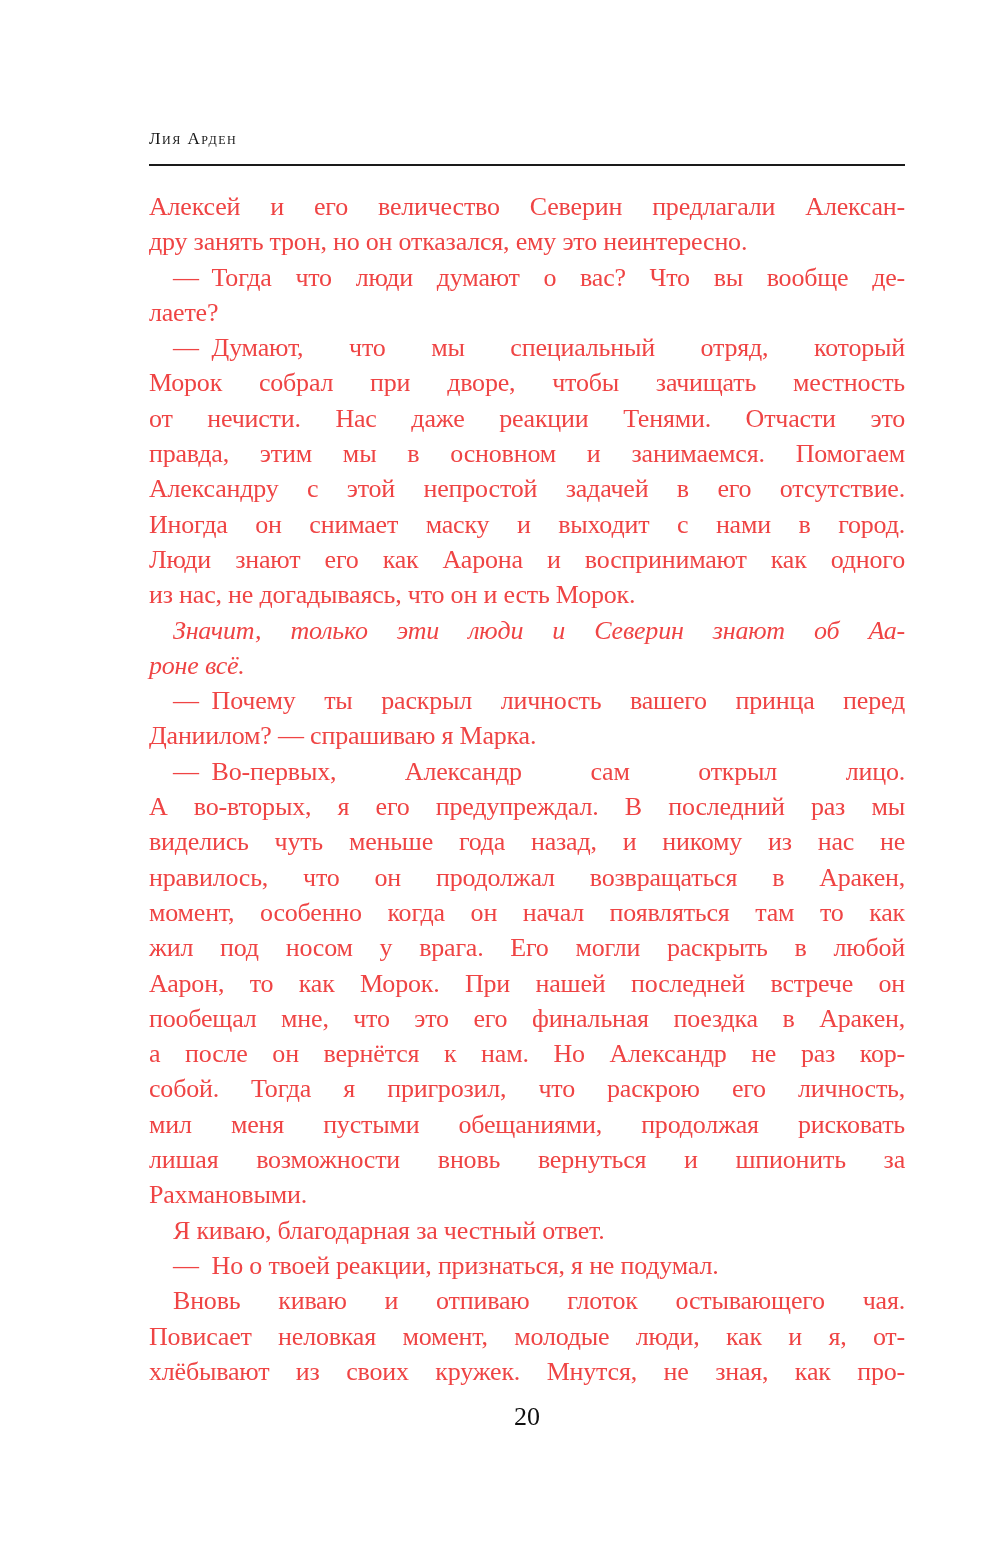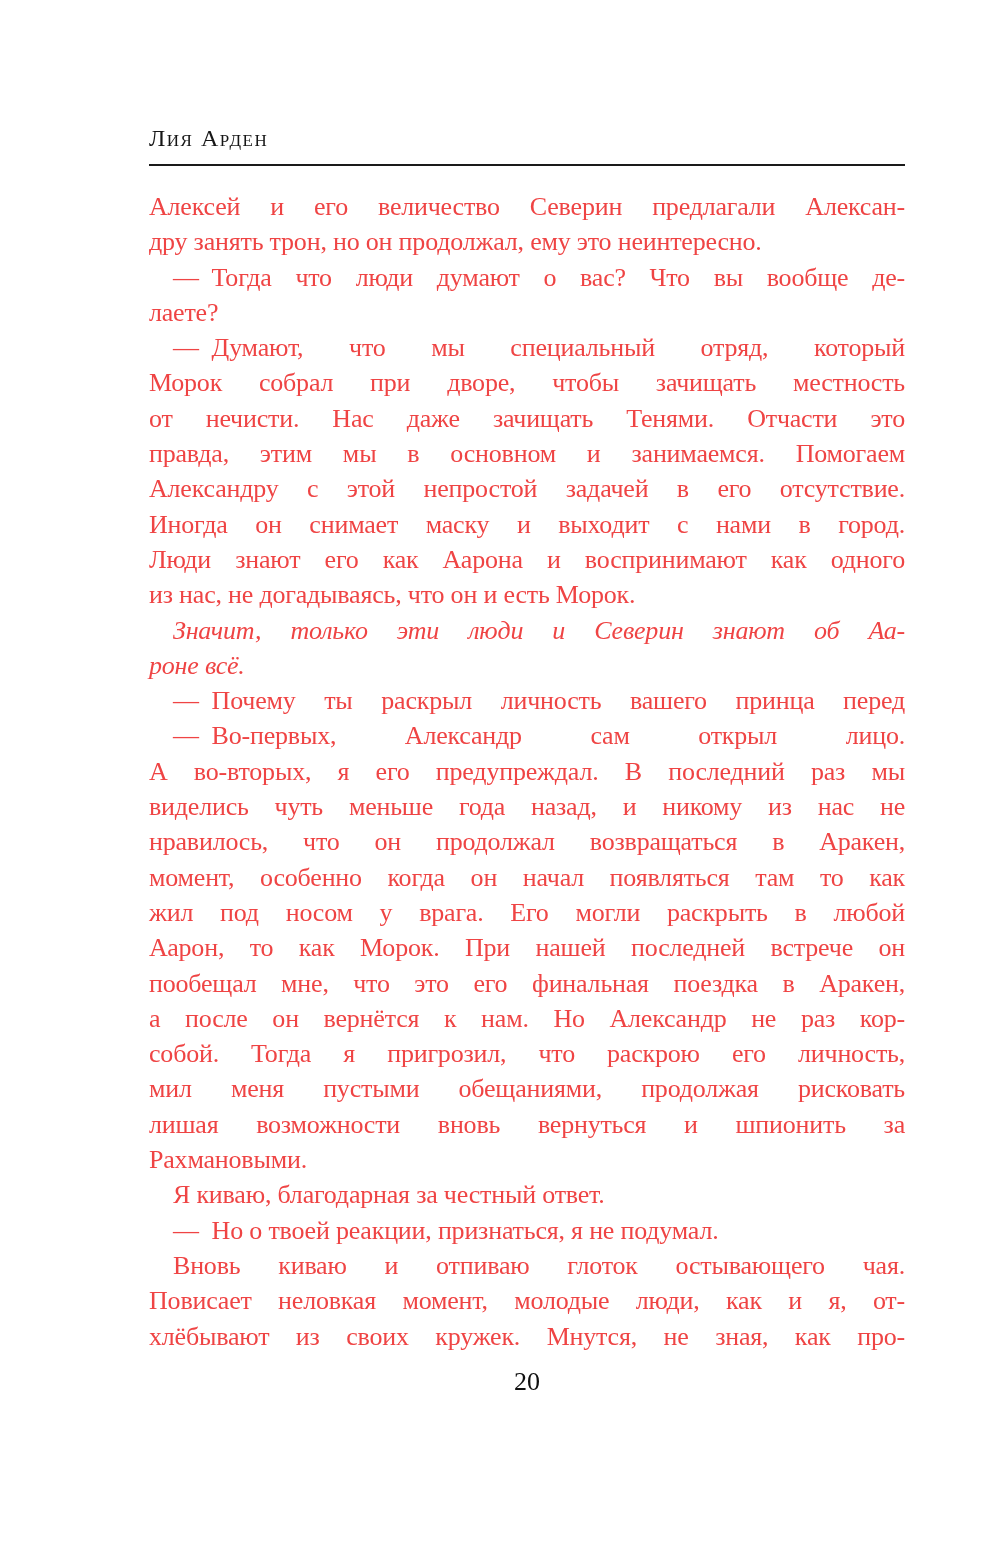--- a/index.html
+++ b/index.html
@@ -13,21 +13,21 @@
     overflow: hidden;
   }
   .sheet {
     position: absolute;
     left: 149px;
     top: 0;
     width: 756px;
   }
   .running-head {
     margin-top: 126px;
-    font-size: 24px;
+    font-size: 17px;
     line-height: 25px;
     font-variant: small-caps;
     font-variant-caps: small-caps;
     letter-spacing: 1.5px;
     color: #161616;
   }
   .head-rule {
     height: 0;
     border: 0;
     border-top: 2px solid #1a1a1a;
@@ -62,42 +62,43 @@
 </style>
 </head>
 <body>
 
 <div class="sheet">
   <div class="running-head">Лия Арден</div>
   <hr class="head-rule">
   <div class="body-text">
       <div class="para">
         <div class="line">Алексей и его величество Северин предлагали Алексан-</div>
-        <div class="line para-last">дру занять трон, но он продолжал, ему это неинтересно.</div>
+        <div class="line para-last">дру занять трон, но он отказался, ему это неинтересно.</div>
       </div>
       <div class="para">
         <div class="line indent">— Тогда что люди думают о вас? Что вы вообще де-</div>
         <div class="line para-last">лаете?</div>
       </div>
       <div class="para">
         <div class="line indent">— Думают, что мы специальный отряд, который</div>
         <div class="line">Морок собрал при дворе, чтобы зачищать местность</div>
-        <div class="line">от нечисти. Нас даже зачищать Тенями. Отчасти это</div>
+        <div class="line">от нечисти. Нас даже реакции Тенями. Отчасти это</div>
         <div class="line">правда, этим мы в основном и занимаемся. Помогаем</div>
         <div class="line">Александру с этой непростой задачей в его отсутствие.</div>
         <div class="line">Иногда он снимает маску и выходит с нами в город.</div>
         <div class="line">Люди знают его как Аарона и воспринимают как одного</div>
         <div class="line para-last">из нас, не догадываясь, что он и есть Морок.</div>
       </div>
       <div class="para para-italic">
         <div class="line indent">Значит, только эти люди и Северин знают об Аа-</div>
         <div class="line para-last">роне всё.</div>
       </div>
       <div class="para">
         <div class="line indent">— Почему ты раскрыл личность вашего принца перед</div>
+        <div class="line para-last">Даниилом? — спрашиваю я Марка.</div>
       </div>
       <div class="para">
         <div class="line indent">— Во-первых, Александр сам открыл лицо.</div>
         <div class="line">А во-вторых, я его предупреждал. В последний раз мы</div>
         <div class="line">виделись чуть меньше года назад, и никому из нас не</div>
         <div class="line">нравилось, что он продолжал возвращаться в Аракен,</div>
         <div class="line">момент, особенно когда он начал появляться там то как</div>
         <div class="line">жил под носом у врага. Его могли раскрыть в любой</div>
         <div class="line">Аарон, то как Морок. При нашей последней встрече он</div>
         <div class="line">пообещал мне, что это его финальная поездка в Аракен,</div>

